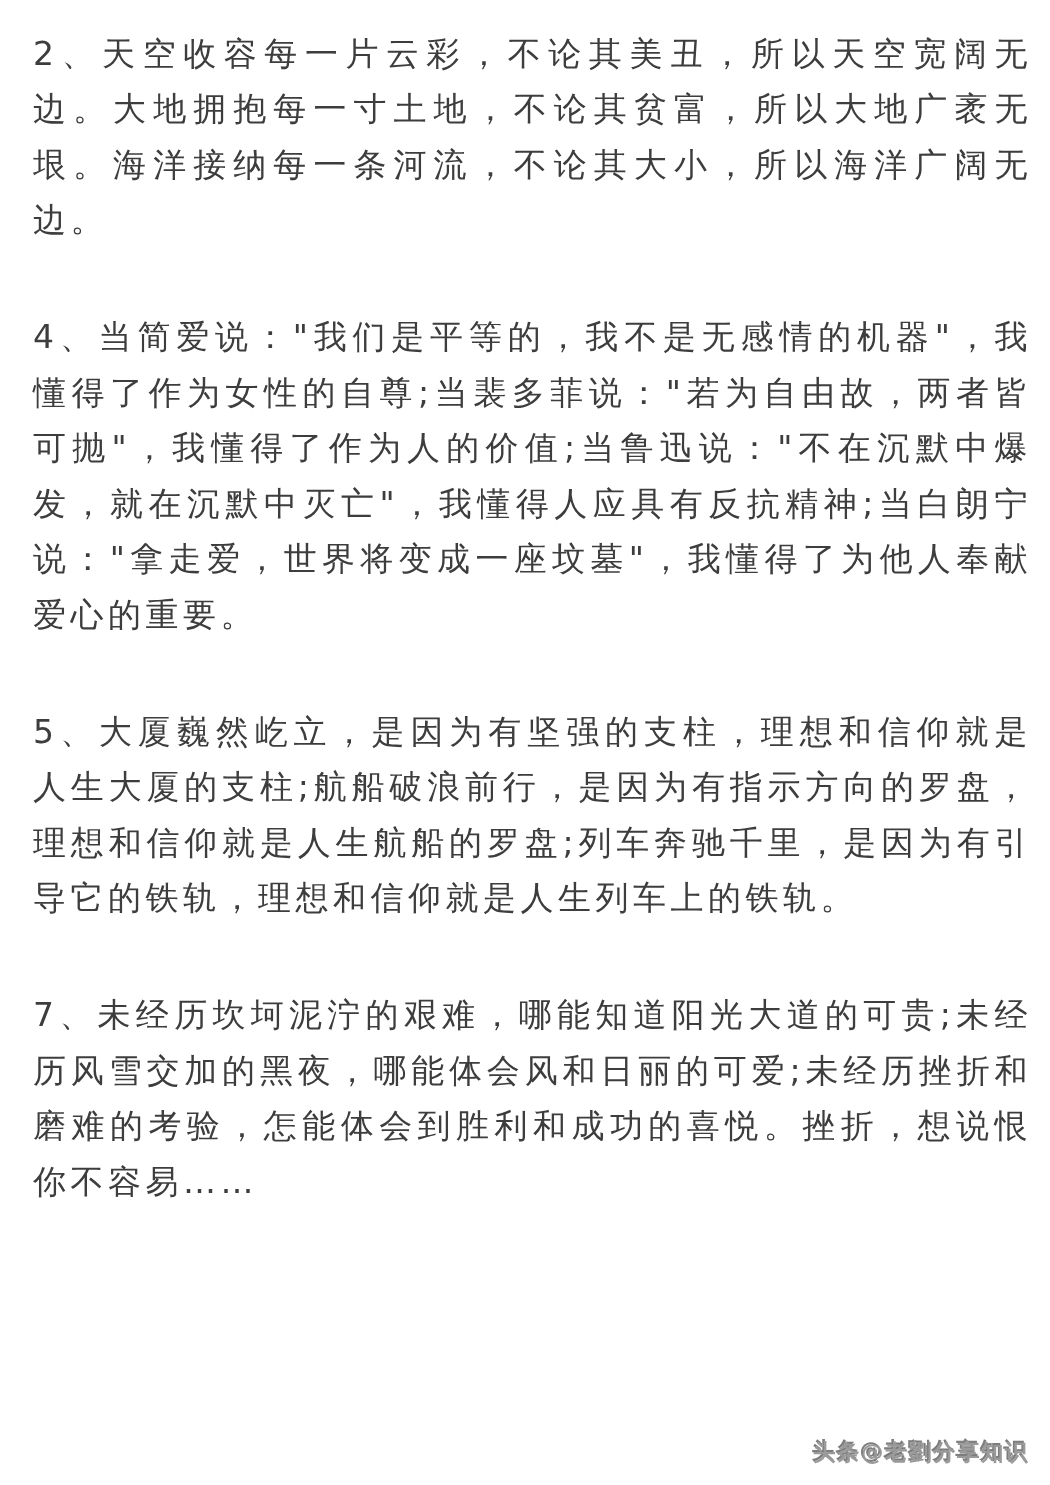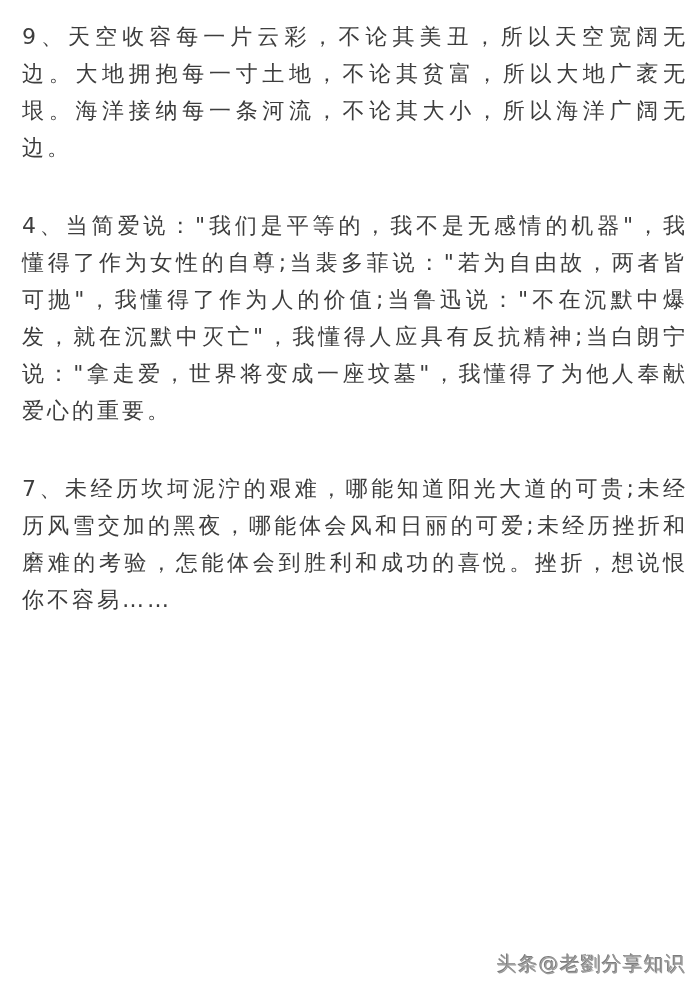--- a/index.html
+++ b/index.html
@@ -24,30 +24,31 @@
     letter-spacing: 3px;
     color: #3d3d3d;
     text-align: justify;
     text-justify: inter-character;
     word-break: break-all;
   }
   .watermark {
     position: absolute;
     right: 14px;
     bottom: 12px;
-    font-size: 20px;
-    font-weight: normal;
+    font-size: 15px;
+    font-weight: bold;
     letter-spacing: 1px;
     color: #9a9a9a;
     text-shadow: -1px -1px 0 #7d7d7d, 1px 1px 0 #ffffff;
     white-space: nowrap;
   }
 </style>
 </head>
 <body>
 
 <div class="doc">
-  <p class="para">9、天空收容每一片云彩，不论其美丑，所以天空宽阔无边。大地拥抱每一寸土地，不论其贫富，所以大地广袤无垠。海洋接纳每一条河流，不论其大小，所以海洋广阔无边。</p>
+  <p class="para">2、天空收容每一片云彩，不论其美丑，所以天空宽阔无边。大地拥抱每一寸土地，不论其贫富，所以大地广袤无垠。海洋接纳每一条河流，不论其大小，所以海洋广阔无边。</p>
   <p class="para">4、当简爱说："我们是平等的，我不是无感情的机器"，我懂得了作为女性的自尊;当裴多菲说："若为自由故，两者皆可抛"，我懂得了作为人的价值;当鲁迅说："不在沉默中爆发，就在沉默中灭亡"，我懂得人应具有反抗精神;当白朗宁说："拿走爱，世界将变成一座坟墓"，我懂得了为他人奉献爱心的重要。</p>
+  <p class="para">5、大厦巍然屹立，是因为有坚强的支柱，理想和信仰就是人生大厦的支柱;航船破浪前行，是因为有指示方向的罗盘，理想和信仰就是人生航船的罗盘;列车奔驰千里，是因为有引导它的铁轨，理想和信仰就是人生列车上的铁轨。</p>
   <p class="para">7、未经历坎坷泥泞的艰难，哪能知道阳光大道的可贵;未经历风雪交加的黑夜，哪能体会风和日丽的可爱;未经历挫折和磨难的考验，怎能体会到胜利和成功的喜悦。挫折，想说恨你不容易……</p>
 </div>
 
 <div class="watermark">头条@老劉分享知识</div>
 
 </body></html>

